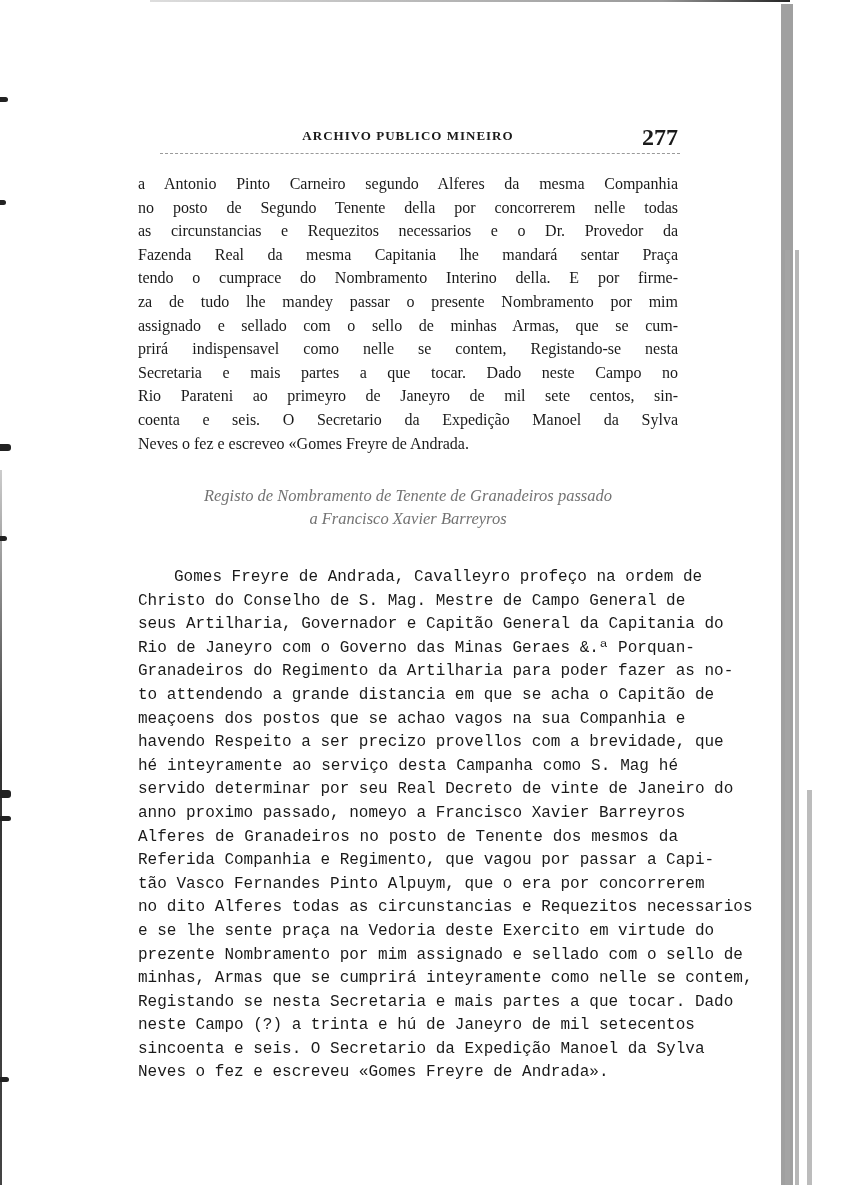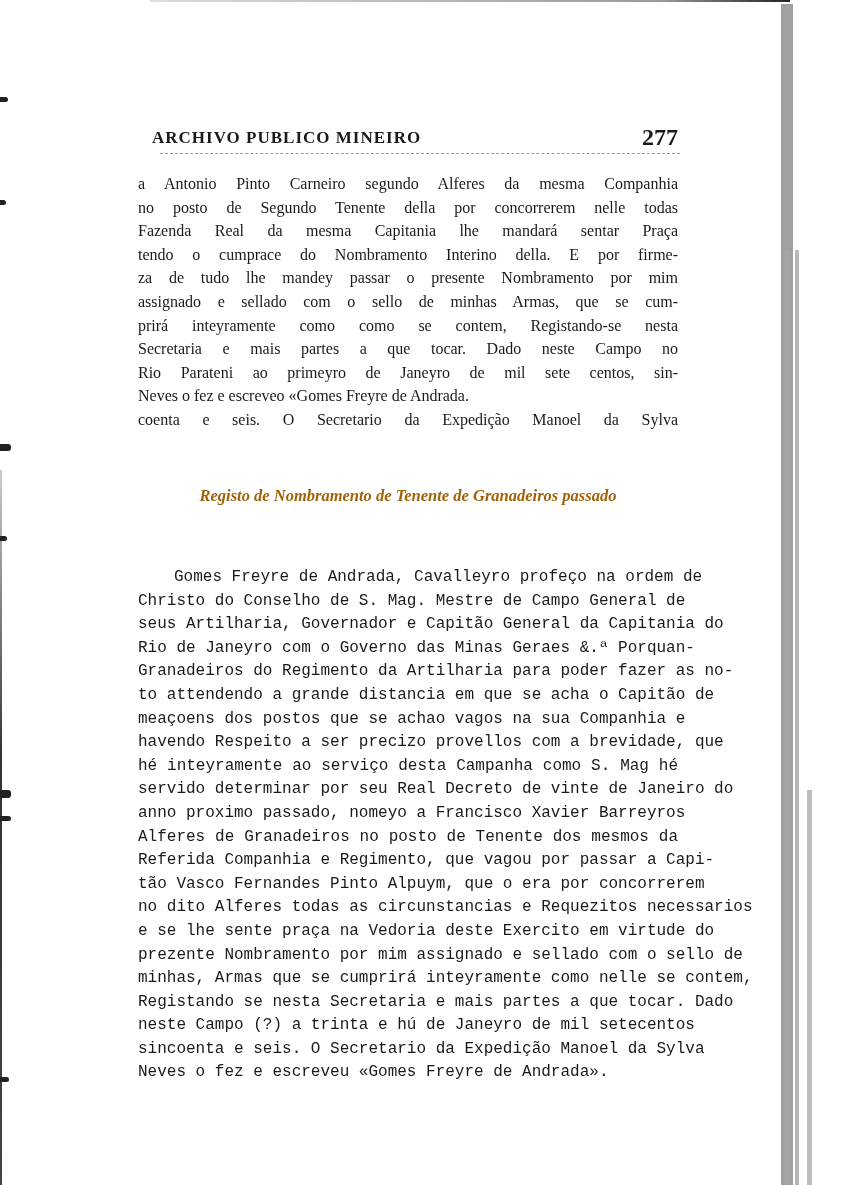--- a/index.html
+++ b/index.html
@@ -29,44 +29,44 @@
       background: linear-gradient(to bottom, #ccc, #333 40%, #444);
     }
     .margin-mark {
       position: absolute; left: 0; height: 5px; background: #222; border-radius: 0 3px 3px 0;
     }
 
     .page-header {
       position: absolute; left: 138px; top: 128px; width: 540px; height: 22px;
     }
     .running-title {
-      position: absolute; left: 14px; right: 0; top: 0; 
-      font-size: 17px; letter-spacing: 1px; font-weight: bold;
+      position: absolute; left: 0; right: 0; top: 0; text-align: center;
+      font-size: 13px; letter-spacing: 1px; font-weight: bold;
       font-variant: small-caps;
     }
     .page-number {
       position: absolute; right: 0; top: -4px; font-size: 24px; font-weight: bold;
     }
     .header-rule {
       position: absolute; left: 160px; top: 153px; width: 520px; height: 0;
       border-top: 1px dashed #9a9a9a;
     }
 
     .text-block {
       position: absolute; left: 138px; width: 540px;
       font-size: 16px; line-height: 23.6px; text-align: justify;
     }
     .line { display: block; text-align: justify; text-align-last: justify; white-space: nowrap; }
     .line.last { text-align-last: left; }
     .indent { padding-left: 36px; }
 
     .section-title {
       position: absolute; left: 138px; width: 540px; top: 484px;
-      text-align: center; font-style: italic; font-weight: bold;
-      font-size: 16.5px; line-height: 23px; color: #a16207;
+      text-align: center; font-style: italic; font-weight: normal;
+      font-size: 16.5px; line-height: 23px; color: #737373;
     }
     .para1 { top: 172px; }
     .para2 { top: 566px; font-family: Liberation Mono, monospace; }
   </style>
 </head>
 <body>
 
 <div class="scan-top-edge"></div>
 <div class="binding b1"></div>
 <div class="binding b2"></div>
@@ -83,33 +83,35 @@
 
 <div class="page-header">
   <div class="running-title">ARCHIVO PUBLICO MINEIRO</div>
   <div class="page-number">277</div>
 </div>
 <div class="header-rule"></div>
 
 <div class="text-block para1" id="para1">
     <span class="line">a Antonio Pinto Carneiro segundo Alferes da mesma Companhia</span>
     <span class="line">no posto de Segundo Tenente della por concorrerem nelle todas</span>
+    <span class="line">as circunstancias e Requezitos necessarios e o Dr. Provedor da</span>
     <span class="line">Fazenda Real da mesma Capitania lhe mandará sentar Praça</span>
     <span class="line">tendo o cumprace do Nombramento Interino della. E por firme-</span>
     <span class="line">za de tudo lhe mandey passar o presente Nombramento por mim</span>
     <span class="line">assignado e sellado com o sello de minhas Armas, que se cum-</span>
-    <span class="line">prirá inteyramente como como se contem, Registando-se nesta</span>
+    <span class="line">prirá indispensavel como nelle se contem, Registando-se nesta</span>
     <span class="line">Secretaria e mais partes a que tocar. Dado neste Campo no</span>
     <span class="line">Rio Parateni ao primeyro de Janeyro de mil sete centos, sin-</span>
+    <span class="line">coenta e seis. O Secretario da Expedição Manoel da Sylva</span>
     <span class="line last">Neves o fez e escreveo «Gomes Freyre de Andrada.</span>
-    <span class="line">coenta e seis. O Secretario da Expedição Manoel da Sylva</span>
   </div>
 
 <div class="section-title">
   <div>Registo de Nombramento de Tenente de Granadeiros passado</div>
+  <div>a Francisco Xavier Barreyros</div>
 </div>
 
 <div class="text-block para2" id="para2">
     <span class="line indent">Gomes Freyre de Andrada, Cavalleyro profeço na ordem de</span>
     <span class="line">Christo do Conselho de S. Mag. Mestre de Campo General de</span>
     <span class="line">seus Artilharia, Governador e Capitão General da Capitania do</span>
     <span class="line">Rio de Janeyro com o Governo das Minas Geraes &amp;.ª Porquan-</span>
     <span class="line">Granadeiros do Regimento da Artilharia para poder fazer as no-</span>
     <span class="line">to attendendo a grande distancia em que se acha o Capitão de</span>
     <span class="line">meaçoens dos postos que se achao vagos na sua Companhia e</span>

